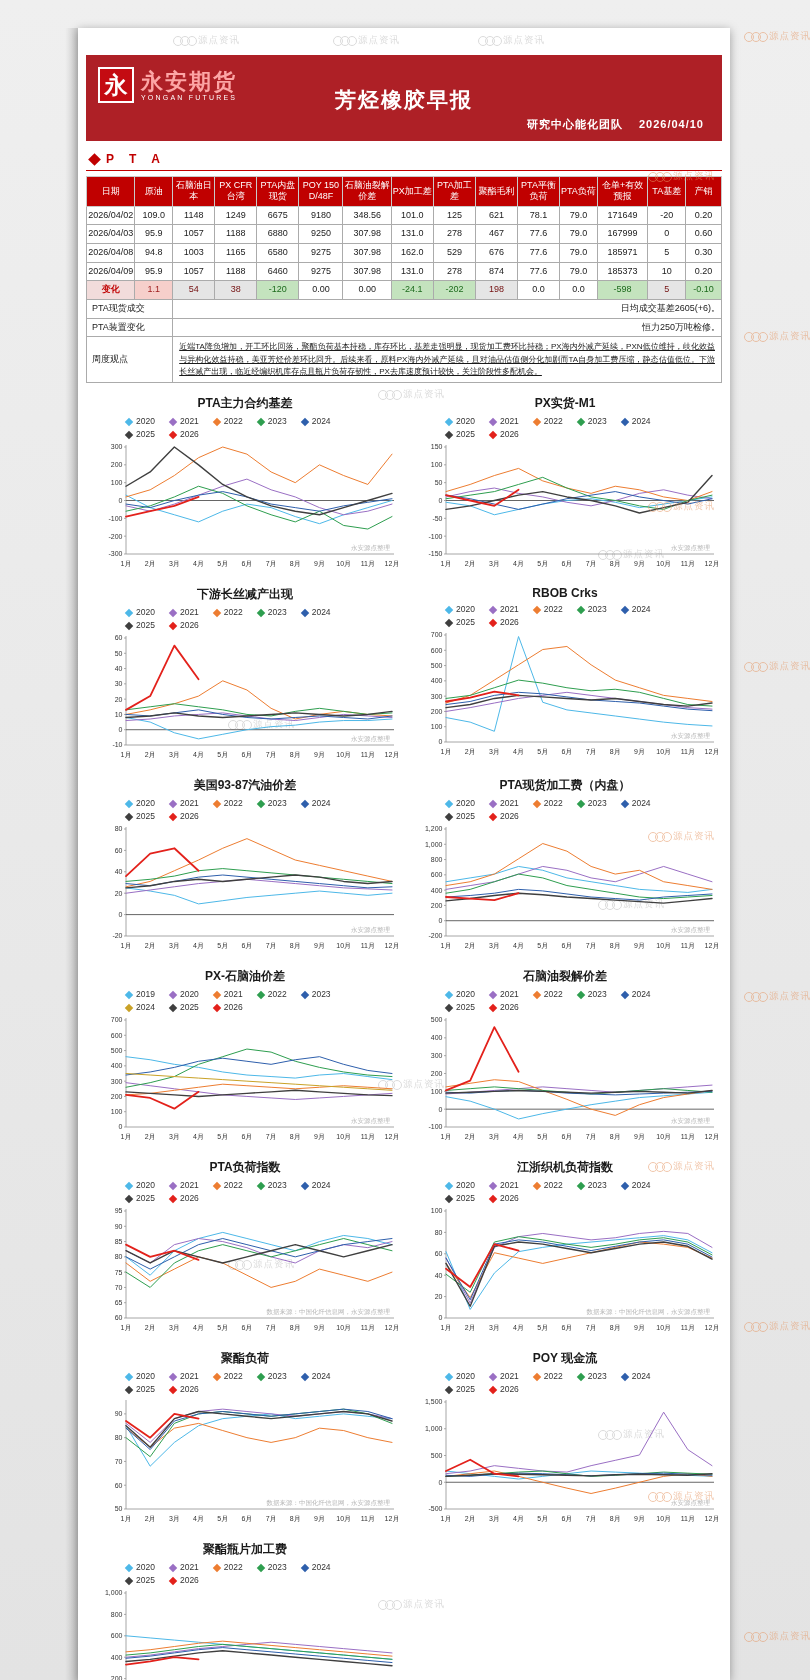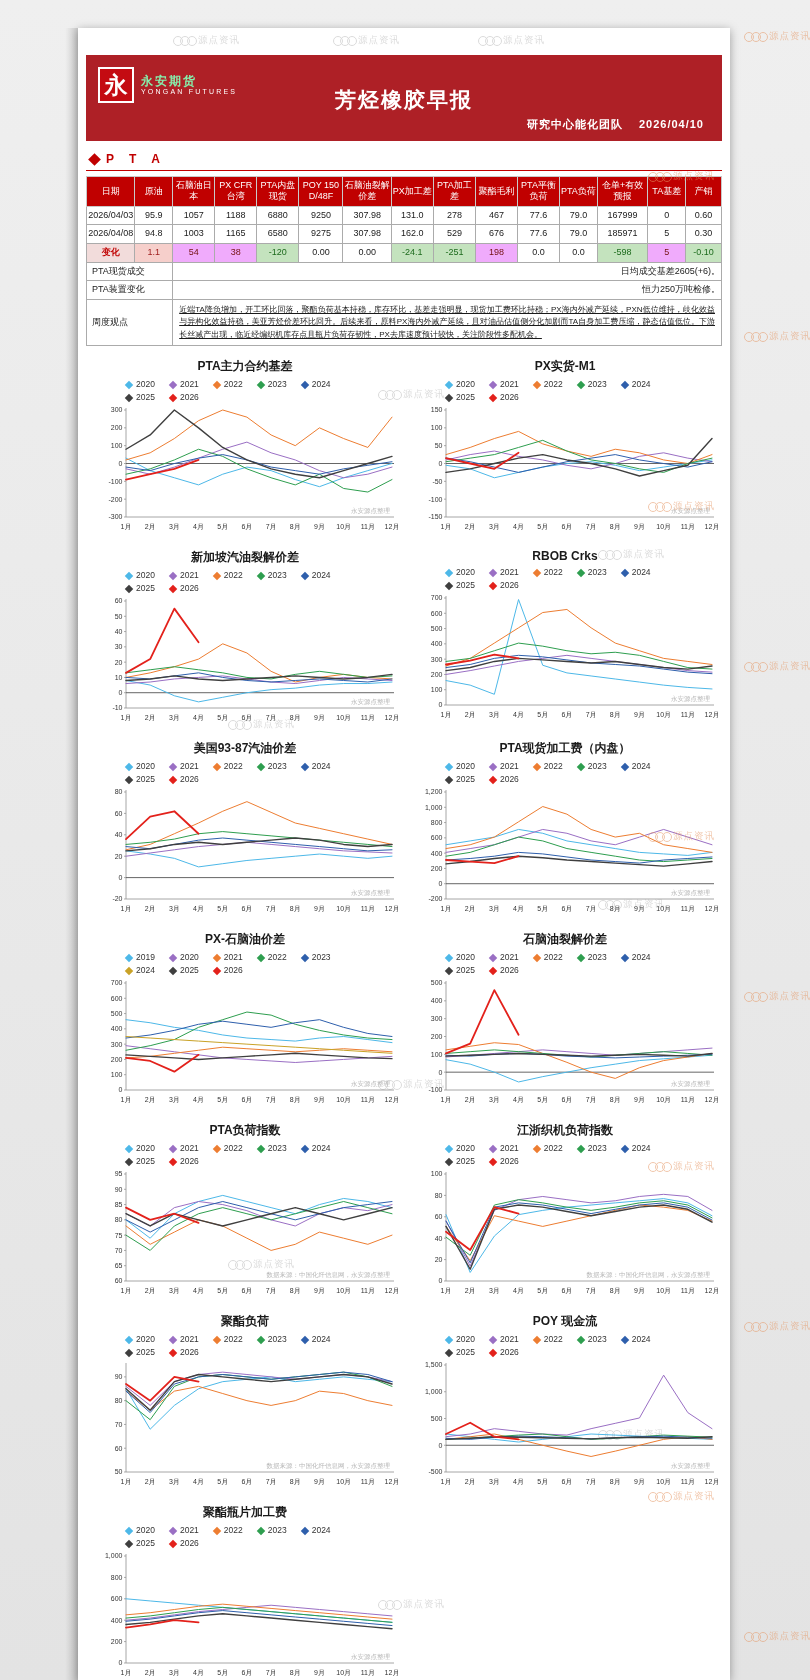--- a/index.html
+++ b/index.html
@@ -16,37 +16,37 @@
   .paper{position:absolute;left:78px;top:28px;width:652px;height:1652px;background:#ffffff;
          box-shadow:0 2px 9px rgba(0,0,0,.35);}
   .paper::before{content:"";position:absolute;left:-13px;top:0;bottom:0;width:13px;
          background:linear-gradient(to right,rgba(0,0,0,0),rgba(0,0,0,.14));}
   .content{position:relative;z-index:1;padding:27px 8px 0;}
   
   .banner{position:relative;height:86px;background:#ae2026;}
   .logo{position:absolute;left:12px;top:12px;display:flex;align-items:center;gap:7px;}
   .logo-box{width:36px;height:36px;background:#c40b12;border:2px solid #fff;box-sizing:border-box;
             display:flex;align-items:center;justify-content:center;font-size:23px;font-weight:bold;color:#fff;}
-  .brand-cn{font-size:12px;font-weight:bold;color:#86efac;letter-spacing:2px;line-height:1.15;}
+  .brand-cn{font-size:22px;font-weight:bold;color:#fca5a5;letter-spacing:2px;line-height:1.15;}
   .brand-en{font-size:7px;color:#fff;letter-spacing:2.2px;}
   .banner-title{text-align:center;color:#fff;font-size:21px;font-weight:bold;padding-top:31px;letter-spacing:2px;}
   .banner-meta{position:absolute;right:18px;bottom:9px;color:#fff;font-size:11px;font-weight:bold;letter-spacing:1px;text-align:center;}
   .banner-meta .date{margin-left:12px;}
   
   .section{display:flex;align-items:center;gap:7px;padding:11px 4px 4px;border-bottom:1.5px solid #c00000;margin-bottom:5px;}
   .diamond{width:9px;height:9px;background:#c00000;transform:rotate(45deg);}
   .section-label{color:#c00000;font-weight:bold;font-size:12px;letter-spacing:6px;}
   
   .data-table{width:100%;border-collapse:collapse;table-layout:fixed;font-size:9px;}
   .data-table th{background:#c00000;color:#fff;font-weight:normal;padding:3px 1px;border:1px solid #c9c9c9;
                  word-break:break-all;line-height:1.25;}
   .data-table td{border:1px solid #ababab;text-align:center;padding:3px 1px;word-break:break-all;
                  color:#1a1a1a;line-height:1.3;background:transparent;}
   td.chg-label{background:#f2dcdb;color:#c00000;font-weight:bold;}
-  td.up{background:#f0abfc;color:#731010;}
+  td.up{background:#e5e5e5;color:#731010;}
   td.up-light{background:#f6cfcb;color:#9c1a1a;}
   td.down{background:#c4e3be;color:#1d6b1d;}
   td.note-label{text-align:left;padding-left:5px;}
   td.note-text{text-align:right;padding-left:6px;}
   td.note-text.weekly{font-size:8px;text-align:justify;line-height:1.55;padding:4px 6px;text-decoration:underline;}
   
   .charts{display:grid;grid-template-columns:1fr 1fr;column-gap:14px;padding:12px 6px 0;}
   .chart-block{margin-bottom:16px;}
   .chart-title{text-align:center;font-size:12px;font-weight:bold;color:#1a1a1a;margin-bottom:3px;}
   .legend{padding-left:34px;margin-bottom:1px;}
@@ -305,20 +305,37 @@
               <th>聚酯毛利</th>
               <th>PTA平衡负荷</th>
               <th>PTA负荷</th>
               <th>仓单+有效预报</th>
               <th>TA基差</th>
               <th>产销</th>
             </tr>
           </thead>
           <tbody>
             <tr>
+              <td>2026/04/02</td>
+              <td>109.0</td>
+              <td>1148</td>
+              <td>1249</td>
+              <td>6675</td>
+              <td>9180</td>
+              <td>348.56</td>
+              <td>101.0</td>
+              <td>125</td>
+              <td>621</td>
+              <td>78.1</td>
+              <td>79.0</td>
+              <td>171649</td>
+              <td>-20</td>
+              <td>0.20</td>
+            </tr>
+            <tr>
               <td>2026/04/03</td>
               <td>95.9</td>
               <td>1057</td>
               <td>1188</td>
               <td>6880</td>
               <td>9250</td>
               <td>307.98</td>
               <td>131.0</td>
               <td>278</td>
               <td>467</td>
@@ -339,29 +356,46 @@
               <td>162.0</td>
               <td>529</td>
               <td>676</td>
               <td>77.6</td>
               <td>79.0</td>
               <td>185971</td>
               <td>5</td>
               <td>0.30</td>
             </tr>
             <tr>
+              <td>2026/04/09</td>
+              <td>95.9</td>
+              <td>1057</td>
+              <td>1188</td>
+              <td>6460</td>
+              <td>9275</td>
+              <td>307.98</td>
+              <td>131.0</td>
+              <td>278</td>
+              <td>874</td>
+              <td>77.6</td>
+              <td>79.0</td>
+              <td>185373</td>
+              <td>10</td>
+              <td>0.20</td>
+            </tr>
+            <tr>
               <td class="chg-label">变化</td>
               <td class="up-light">1.1</td>
               <td class="up">54</td>
               <td class="up">38</td>
               <td class="down">-120</td>
               <td class="flat">0.00</td>
               <td class="flat">0.00</td>
               <td class="down">-24.1</td>
-              <td class="down">-251</td>
+              <td class="down">-202</td>
               <td class="up">198</td>
               <td class="flat">0.0</td>
               <td class="flat">0.0</td>
               <td class="down">-598</td>
               <td class="up">5</td>
               <td class="down">-0.10</td>
             </tr>
             <tr>
               <td colspan="2" class="note-label">PTA现货成交</td>
               <td colspan="13" class="note-text">日均成交基差2605(+6)。</td>
@@ -524,21 +558,21 @@
               <polyline points="34,60.28333333333333 58.18181818181819,63.85 82.36363636363637,72.76666666666667 106.54545454545455,67.41666666666666 130.72727272727275,62.06666666666667 154.9090909090909,58.5 179.0909090909091,56.71666666666667 203.27272727272728,60.28333333333333 227.45454545454547,65.63333333333333 251.63636363636363,62.06666666666667 275.8181818181818,58.5 300,54.93333333333333" fill="none" stroke="#4db8e8" stroke-width="1" stroke-linejoin="round" stroke-linecap="round"></polyline>
               <polyline points="34,54.93333333333333 58.18181818181819,49.583333333333336 82.36363636363637,46.016666666666666 106.54545454545455,51.36666666666667 130.72727272727275,54.93333333333333 154.9090909090909,60.28333333333333 179.0909090909091,63.85 203.27272727272728,58.5 227.45454545454547,51.36666666666667 251.63636363636363,47.8 275.8181818181818,53.15 300,56.71666666666667" fill="none" stroke="#9a6fc4" stroke-width="1" stroke-linejoin="round" stroke-linecap="round"></polyline>
               <polyline points="34,49.583333333333336 58.18181818181819,42.45 82.36363636363637,33.53333333333333 106.54545454545455,26.4 130.72727272727275,38.88333333333333 154.9090909090909,46.016666666666666 179.0909090909091,51.36666666666667 203.27272727272728,44.233333333333334 227.45454545454547,47.8 251.63636363636363,54.93333333333333 275.8181818181818,58.5 300,49.583333333333336" fill="none" stroke="#ed7d31" stroke-width="1" stroke-linejoin="round" stroke-linecap="round"></polyline>
               <polyline points="34,56.71666666666667 58.18181818181819,53.15 82.36363636363637,49.583333333333336 106.54545454545455,42.45 130.72727272727275,35.31666666666666 154.9090909090909,46.016666666666666 179.0909090909091,54.93333333333333 203.27272727272728,58.5 227.45454545454547,63.85 251.63636363636363,67.41666666666666 275.8181818181818,58.5 300,53.15" fill="none" stroke="#2e9e4f" stroke-width="1" stroke-linejoin="round" stroke-linecap="round"></polyline>
               <polyline points="34,53.15 58.18181818181819,56.71666666666667 82.36363636363637,62.06666666666667 106.54545454545455,67.41666666666666 130.72727272727275,62.06666666666667 154.9090909090909,56.71666666666667 179.0909090909091,53.15 203.27272727272728,49.583333333333336 227.45454545454547,54.93333333333333 251.63636363636363,58.5 275.8181818181818,62.06666666666667 300,56.71666666666667" fill="none" stroke="#2e5fac" stroke-width="1" stroke-linejoin="round" stroke-linecap="round"></polyline>
               <polyline points="34,67.41666666666666 58.18181818181819,63.85 82.36363636363637,58.5 106.54545454545455,53.15 130.72727272727275,49.583333333333336 154.9090909090909,54.93333333333333 179.0909090909091,58.5 203.27272727272728,63.85 227.45454545454547,70.98333333333333 251.63636363636363,65.63333333333333 275.8181818181818,60.28333333333333 300,33.53333333333333" fill="none" stroke="#3f3f3f" stroke-width="1.4" stroke-linejoin="round" stroke-linecap="round"></polyline>
               <polyline points="34,53.15 58.18181818181819,58.5 82.36363636363637,63.85 106.54545454545455,47.8" fill="none" stroke="#e3211b" stroke-width="1.8" stroke-linejoin="round" stroke-linecap="round"></polyline>
             </svg>
           </div>
           <div class="chart-block">
-            <div class="chart-title">新加坡汽油裂解价差</div>
+            <div class="chart-title">下游长丝减产出现</div>
             <div class="legend">
               <div class="legend-row">
                 <span class="lg">
                   <i style="background: rgb(77, 184, 232);"></i>
                   <span>2020</span>
                 </span>
                 <span class="lg">
                   <i style="background: rgb(154, 111, 196);"></i>
                   <span>2021</span>
                 </span>

